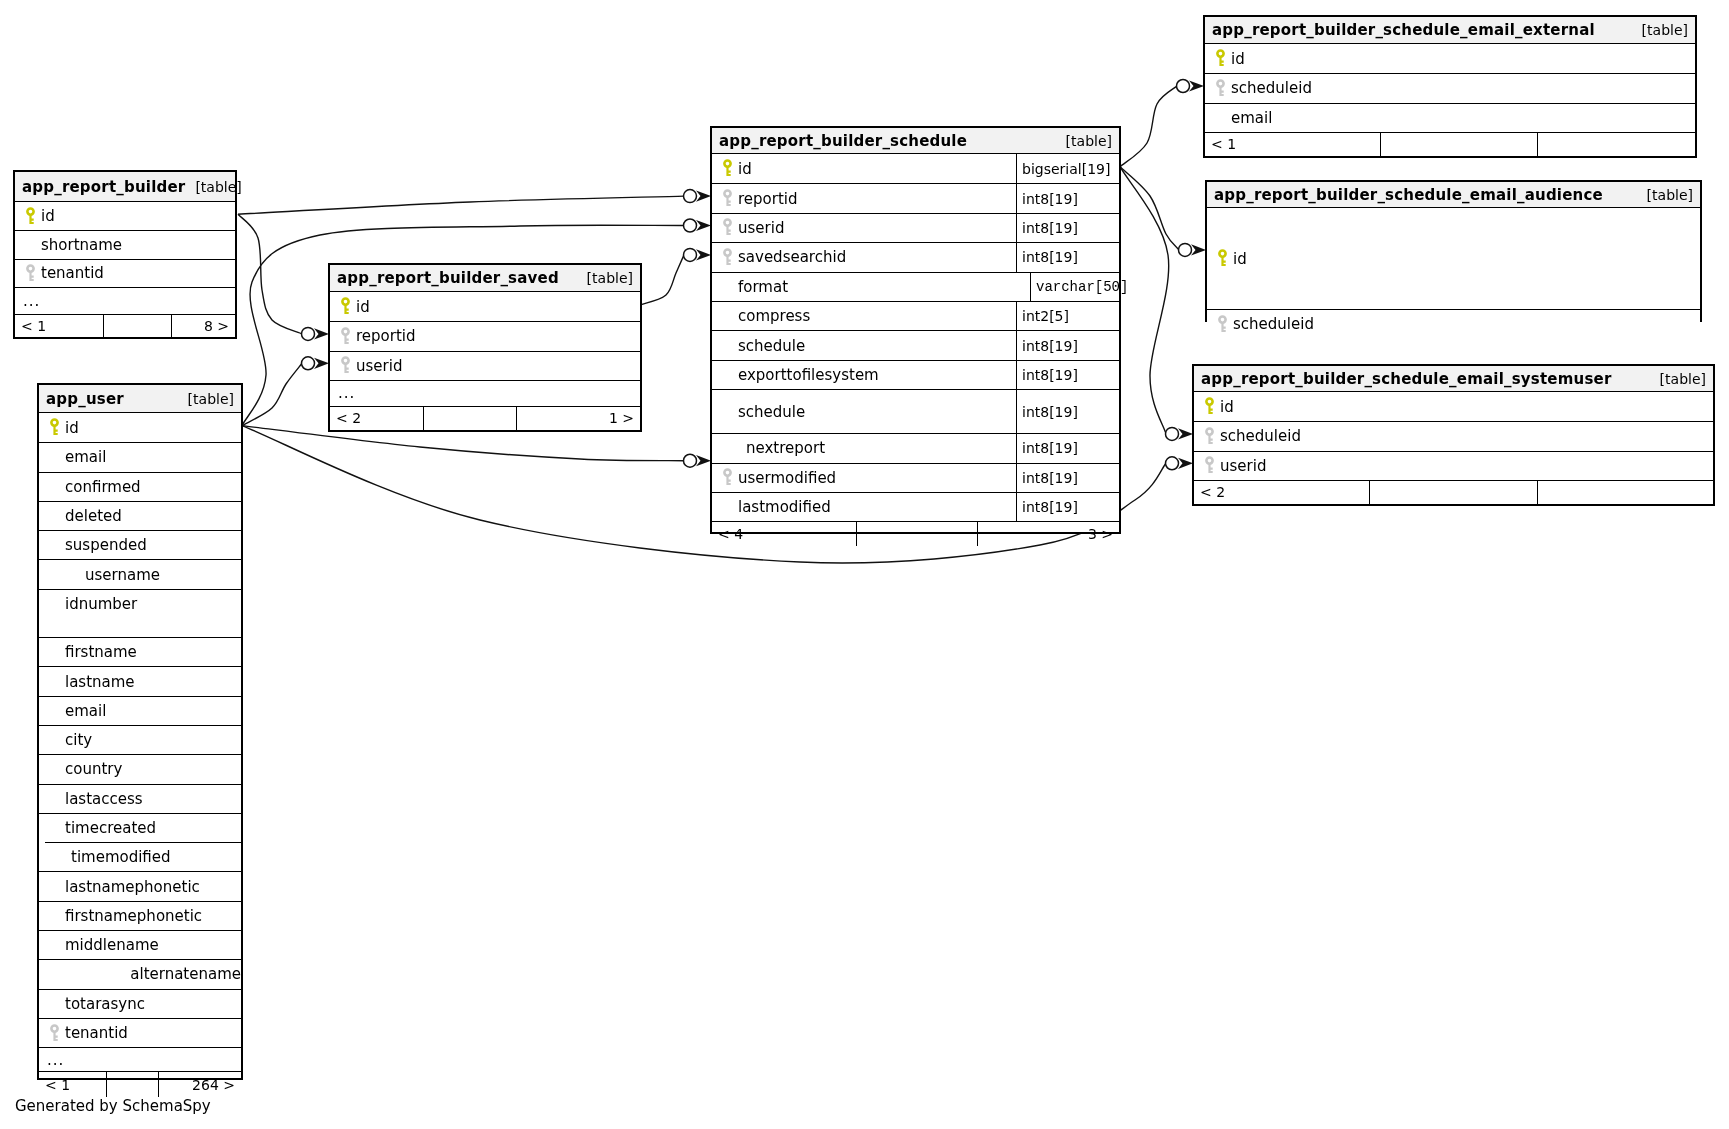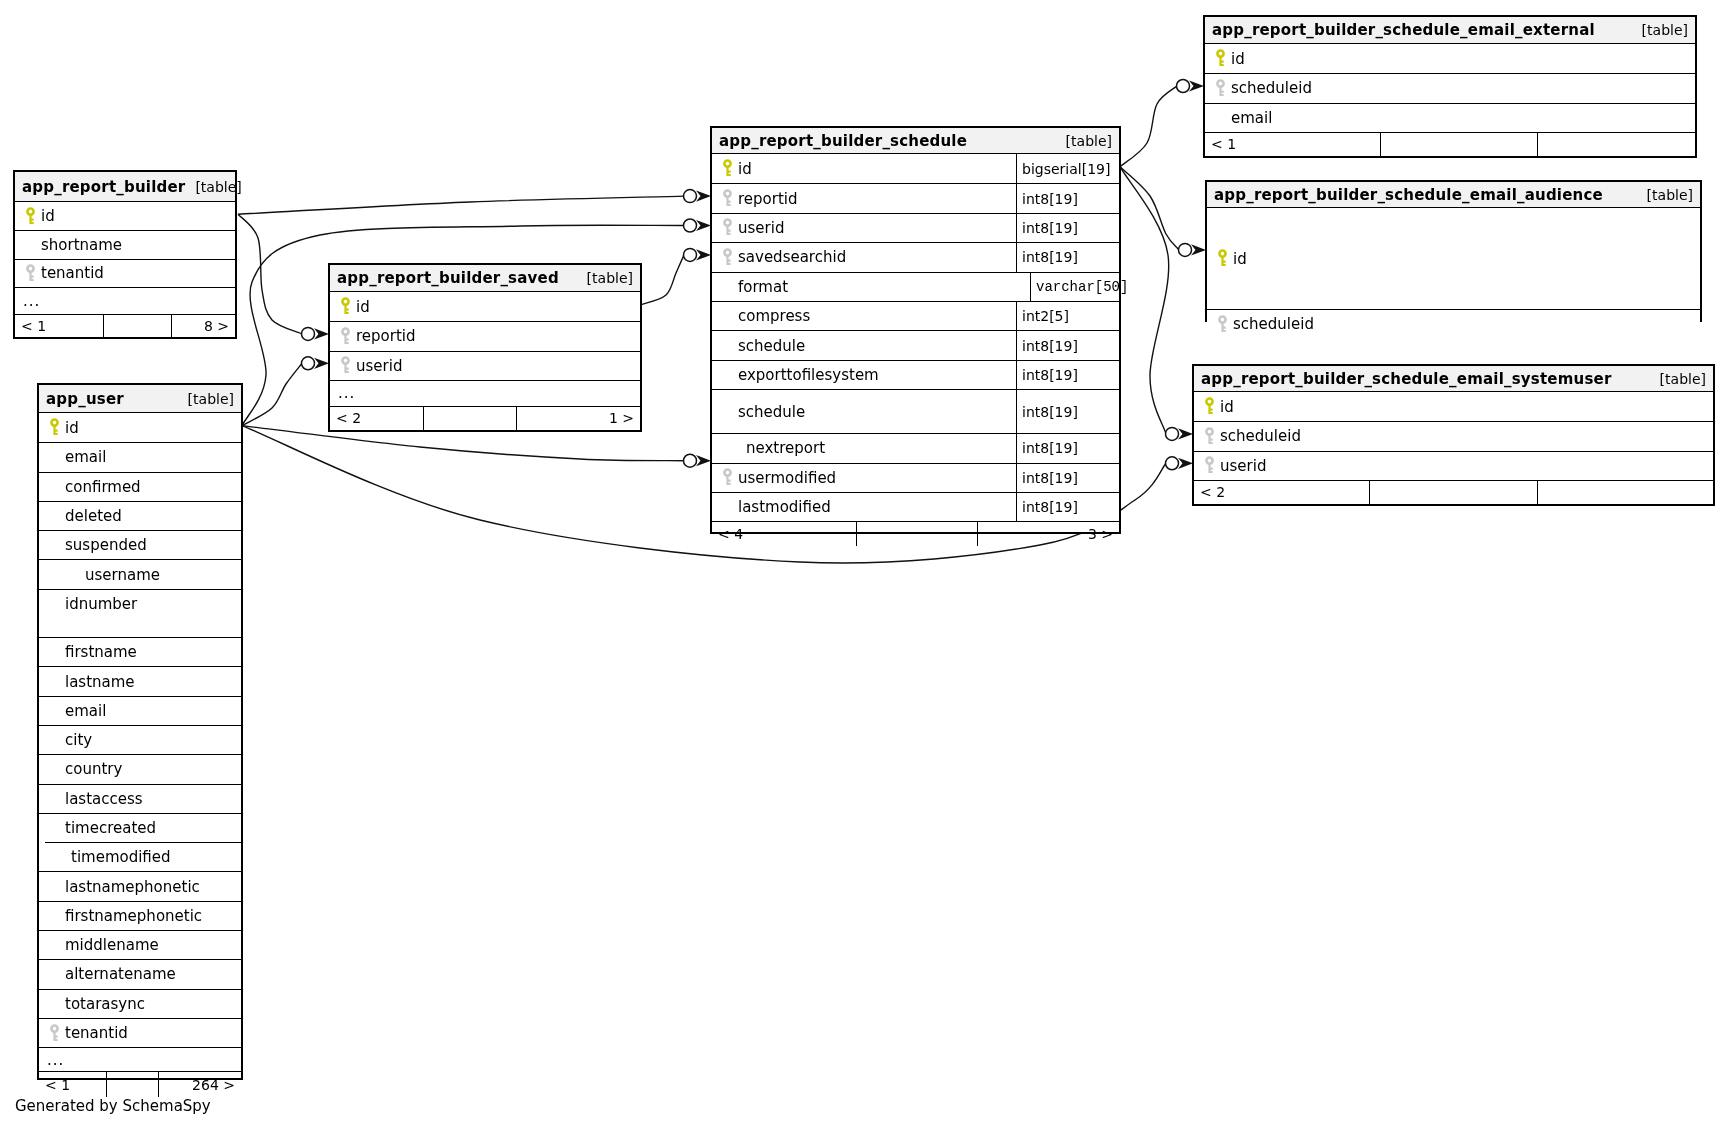--- a/index.html
+++ b/index.html
@@ -430,21 +430,21 @@
           <span class="cname">lastnamephonetic</span>
         </div>
         <div class="row" style="height: 29.3px;">
           <span class="keyslot"></span>
           <span class="cname">firstnamephonetic</span>
         </div>
         <div class="row" style="height: 29.3px;">
           <span class="keyslot"></span>
           <span class="cname">middlename</span>
         </div>
-        <div class="row" style="height: 29.3px;">
+        <div class="row" style="height: 29.3px; text-align: right;">
           <span class="keyslot"></span>
           <span class="cname">alternatename</span>
         </div>
         <div class="row" style="height: 29.3px;">
           <span class="keyslot"></span>
           <span class="cname">totarasync</span>
         </div>
         <div class="row" style="height: 29.3px;">
           <span class="keyslot">
             <svg width="13" height="19" viewBox="0 0 13 19">

